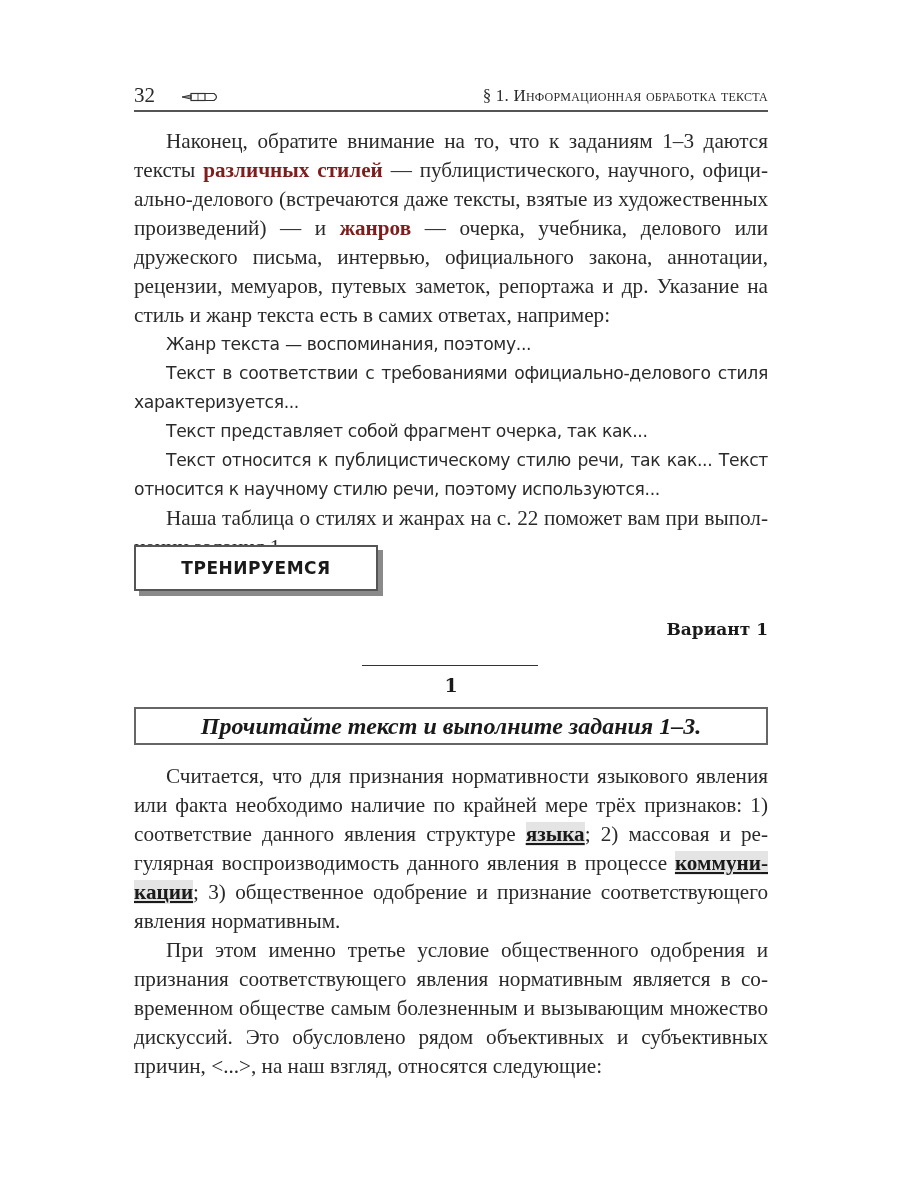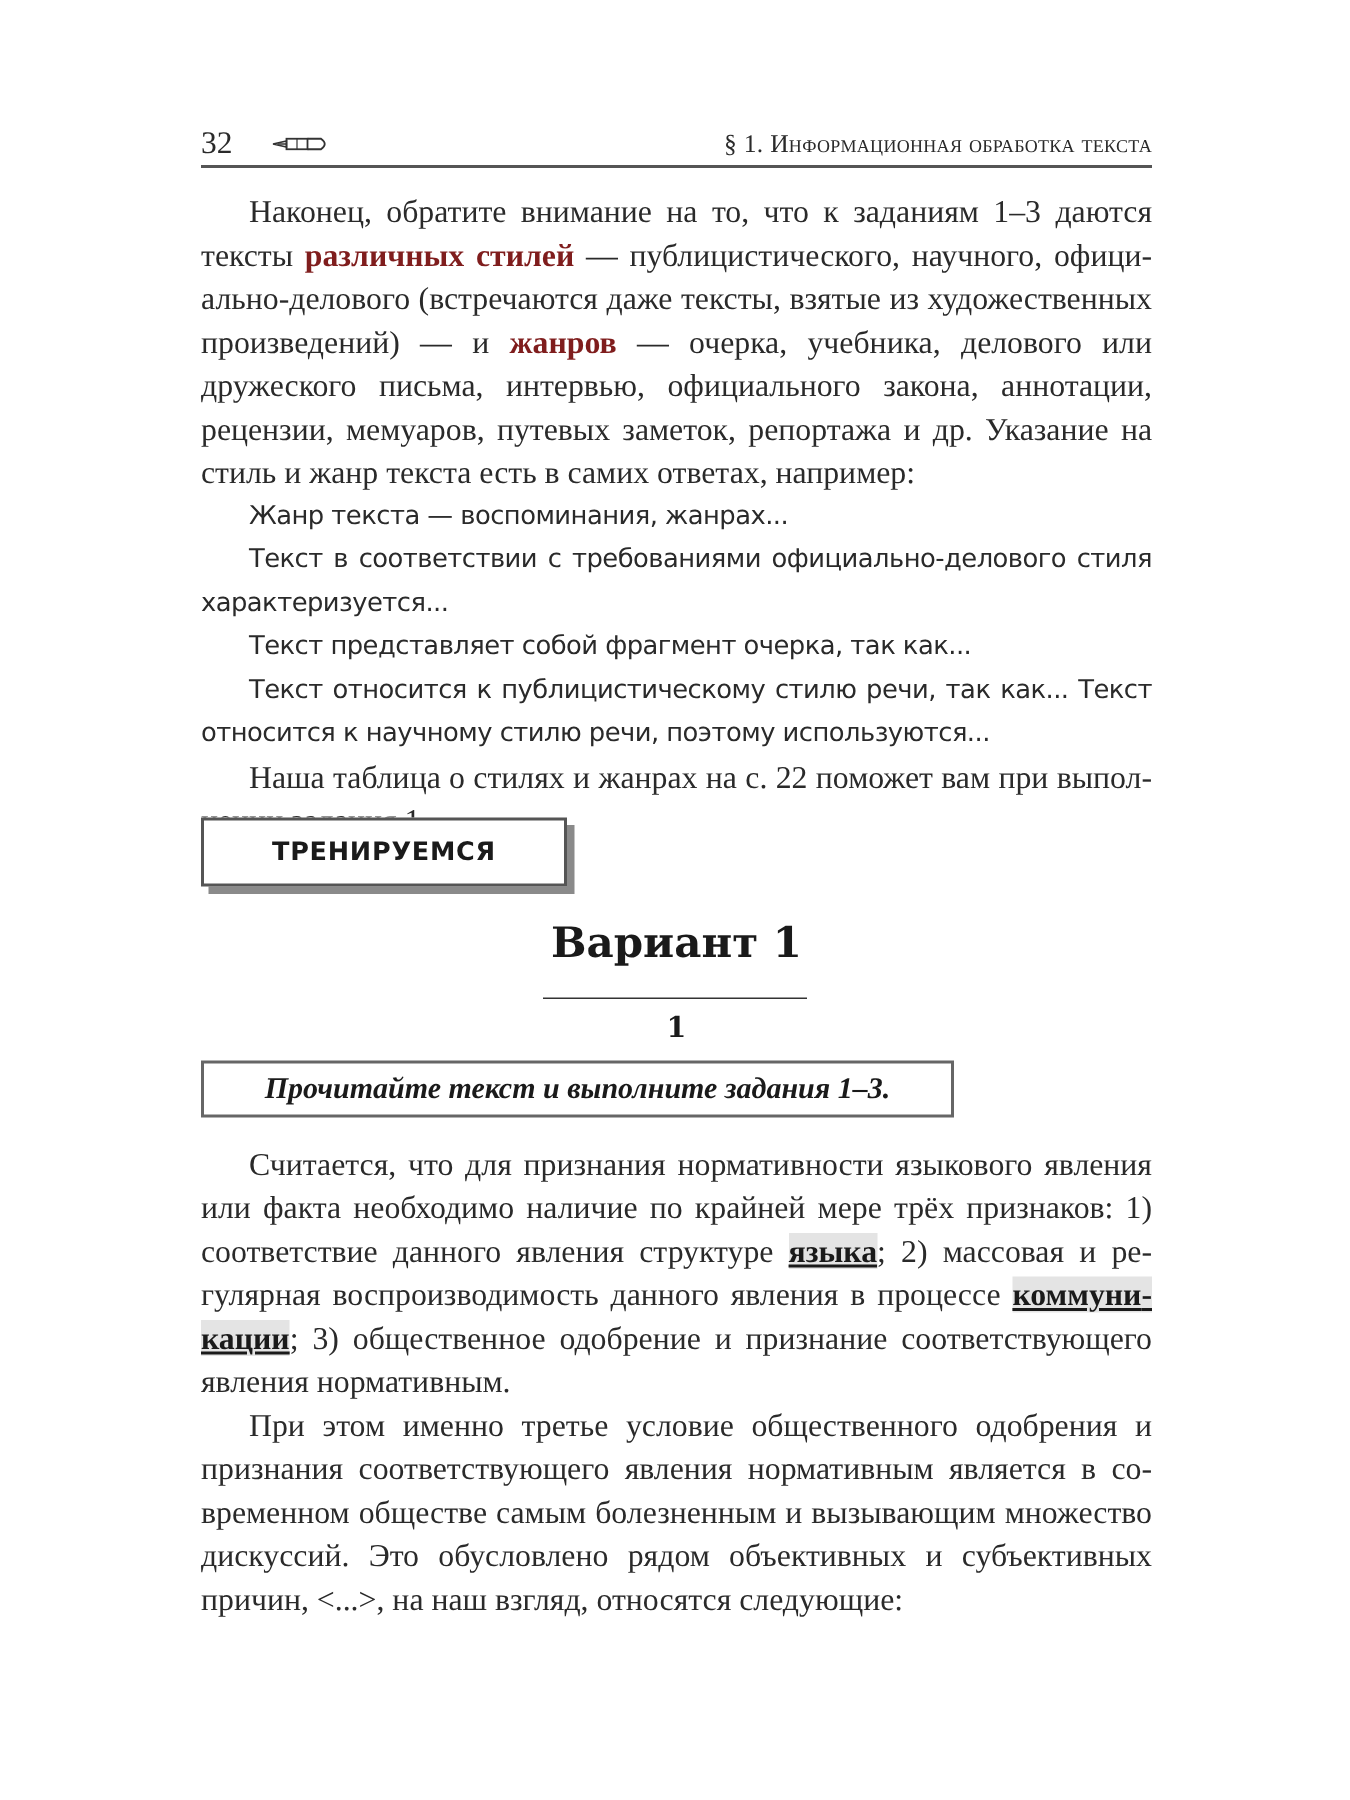--- a/index.html
+++ b/index.html
@@ -92,24 +92,24 @@
       font-weight: bold;
       font-size: 17px;
       letter-spacing: 0.5px;
       color: #1a1a1a;
     }
     .variant-title {
       position: absolute;
       left: 0;
       width: 634px;
       top: 614px;
-      text-align: center;
+      text-align: right;
       font-family: "DejaVu Serif", "Liberation Serif", serif;
       font-weight: bold;
-      font-size: 28px;
+      font-size: 17px;
       line-height: 30px;
       color: #1a1a1a;
     }
     .task-rule {
       position: absolute;
       left: 228px;
       top: 665px;
       width: 176px;
       height: 0;
       border-top: 1.5px solid #333;
@@ -123,30 +123,30 @@
       font-family: "DejaVu Serif", "Liberation Serif", serif;
       font-weight: bold;
       font-size: 19px;
       line-height: 22px;
       color: #1a1a1a;
     }
     .instruction-box {
       position: absolute;
       left: 0;
       top: 707px;
-      width: 502px;
+      width: 634px;
       height: 38px;
       border: 2px solid #666;
       box-sizing: border-box;
       display: flex;
       align-items: center;
       justify-content: center;
       font-style: italic;
       font-weight: bold;
-      font-size: 20px;
+      font-size: 24px;
       color: #1a1a1a;
     }
     .block2 { top: 762px; }
     .hl {
       font-weight: bold;
       text-decoration: underline;
       text-decoration-thickness: 2px;
       text-underline-offset: 2px;
       background: #e4e4e4;
       color: #1a1a1a;
@@ -168,21 +168,21 @@
           <path d="M24 2.5 L33 2.5 Q38 6 33 9.5 L24 9.5" fill="none" stroke="#333" stroke-width="1.2"></path>
           <line x1="17" y1="2.5" x2="17" y2="9.5" stroke="#333" stroke-width="0.8"></line>
         </svg>
       </span>
     </div>
     <span class="section-title">§ 1. Информационная обработка текста</span>
   </div>
 
   <div class="body-text block1">
     <p><span>Наконец, обратите внимание на то, что к заданиям 1–3 даются тексты </span><b class="bold">различных стилей</b><span> — публицистического, научного, офици­ально-делового (встречаются даже тексты, взятые из художественных произведений) — и </span><b class="bold">жанров</b><span> — очерка, учебника, делового или друже­ского письма, интервью, официального закона, аннотации, рецен­зии, мемуаров, путевых заметок, репортажа и др. Указание на стиль и жанр текста есть в самих ответах, например:</span></p>
-    <p class="sans">Жанр текста — воспоминания, жанрах...</p>
+    <p class="sans">Жанр текста — воспоминания, поэтому...</p>
     <p class="sans">Текст в соответствии с требованиями официально-делового стиля характеризуется...</p>
     <p class="sans">Текст представляет собой фрагмент очерка, так как...</p>
     <p class="sans">Текст относится к публицистическому стилю речи, так как... Текст относится к научному стилю речи, поэтому используются...</p>
     <p>Наша таблица о стилях и жанрах на с. 22 поможет вам при выпол­нении задания 1.</p>
   </div>
 
   <div class="training-badge">ТРЕНИРУЕМСЯ</div>
 
   <div class="variant-title">Вариант 1</div>
   <div class="task-rule"></div>

